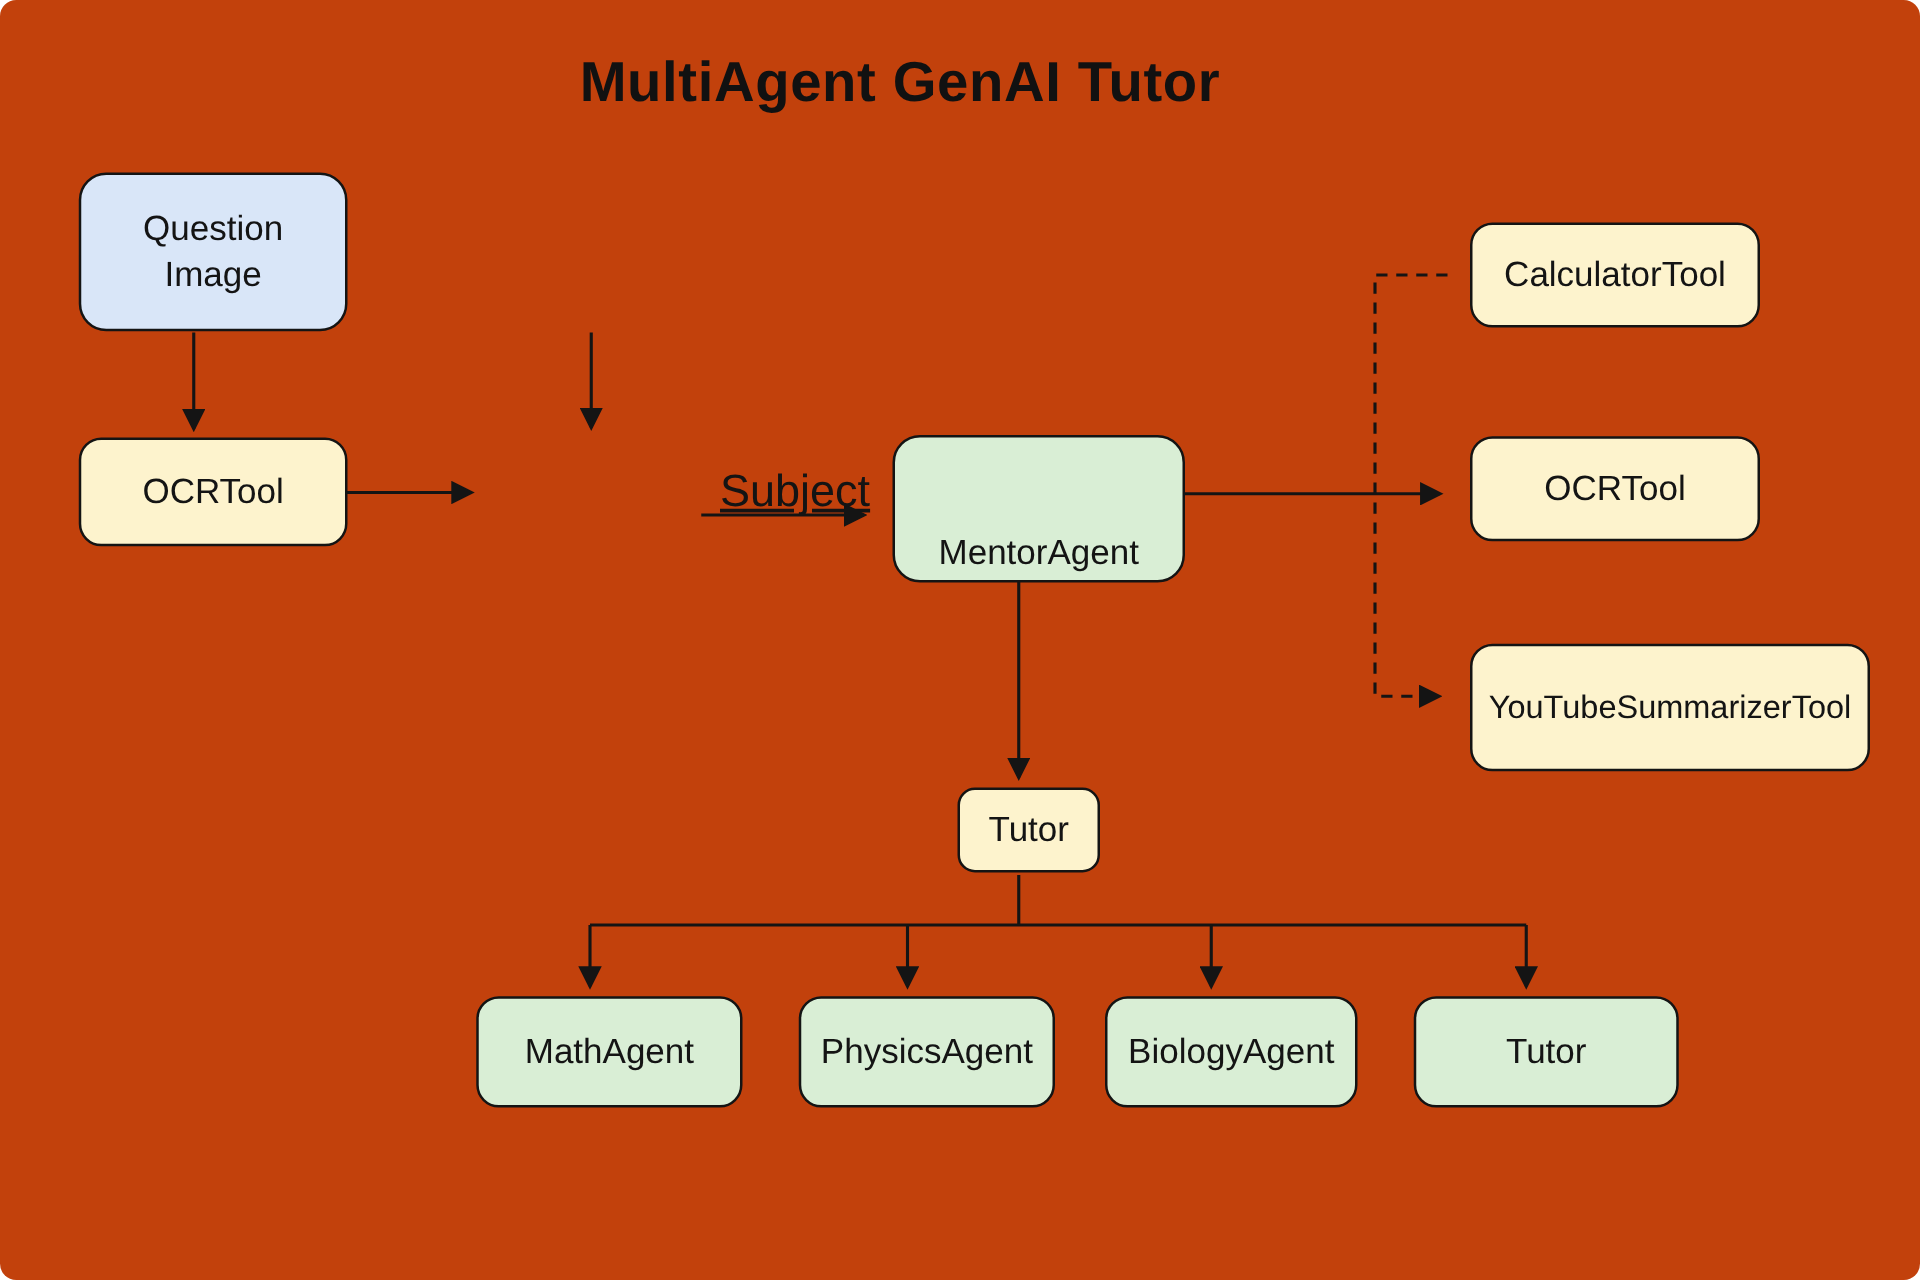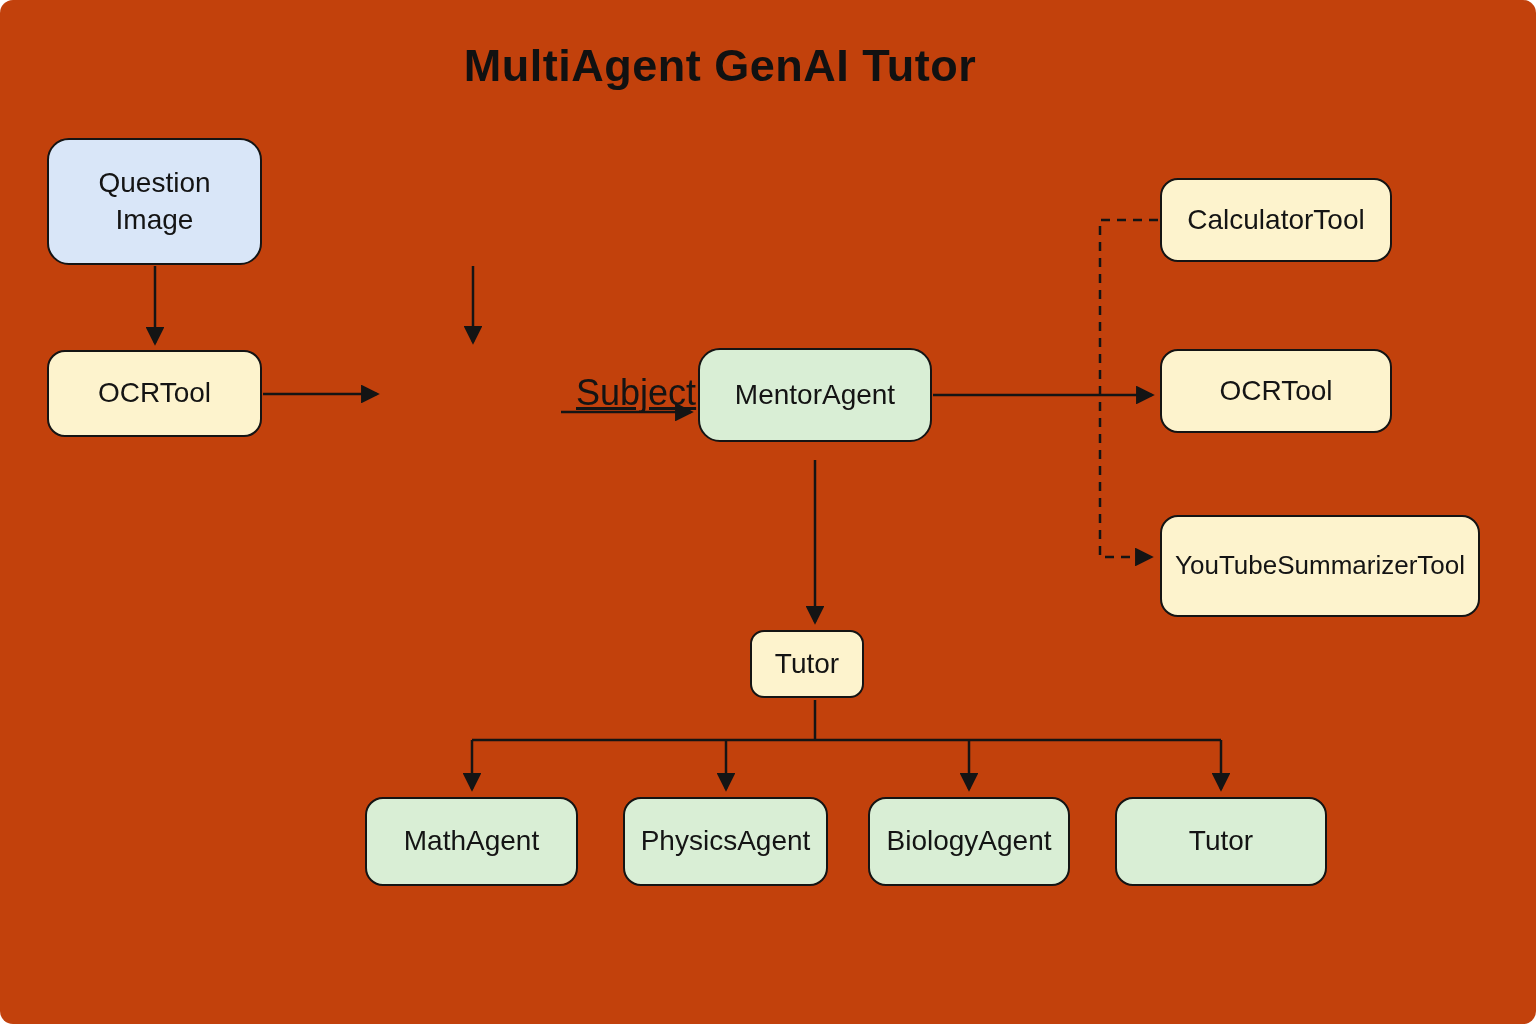--- a/index.html
+++ b/index.html
@@ -39,20 +39,21 @@
     border: 2.5px solid #141414;
     border-radius: 18px;
     display: flex;
     align-items: center;
     justify-content: center;
     text-align: center;
     font-size: 28px;
     color: #141414;
     line-height: 1.3;
     padding: 4px 8px;
+    margin-left: 16px;
   }
   .fill-blue   { background: #d9e6f8; }
   .fill-yellow { background: #fdf3cd; }
   .fill-green  { background: #d9eed5; }
   .edge-label {
     position: absolute;
     font-size: 36px;
     color: #141414;
     white-space: nowrap;
     text-decoration: underline;
@@ -100,21 +101,21 @@
   <div class="node fill-blue" style="left:47px; top:138px; width:215px; height:127px; border-radius:22px;">
     <span style="max-width:150px;">Question Image</span>
   </div>
 
 
   <div class="node fill-yellow" style="left:47px; top:350px; width:215px; height:87px;">
     <span>OCRTool</span>
   </div>
 
 
-  <div class="node fill-green" style="left:698px; top:348px; width:234px; height:94px; border-radius:22px;">
+  <div class="node fill-green" style="left:698px; top:348px; width:234px; height:118px; border-radius:22px;align-items:flex-end;">
     <span>MentorAgent</span>
   </div>
 
   <div class="node fill-yellow" style="left:1160px; top:178px; width:232px; height:84px;">
     <span>CalculatorTool</span>
   </div>
 
   <div class="node fill-yellow" style="left:1160px; top:349px; width:232px; height:84px;">
     <span>OCRTool</span>
   </div>

